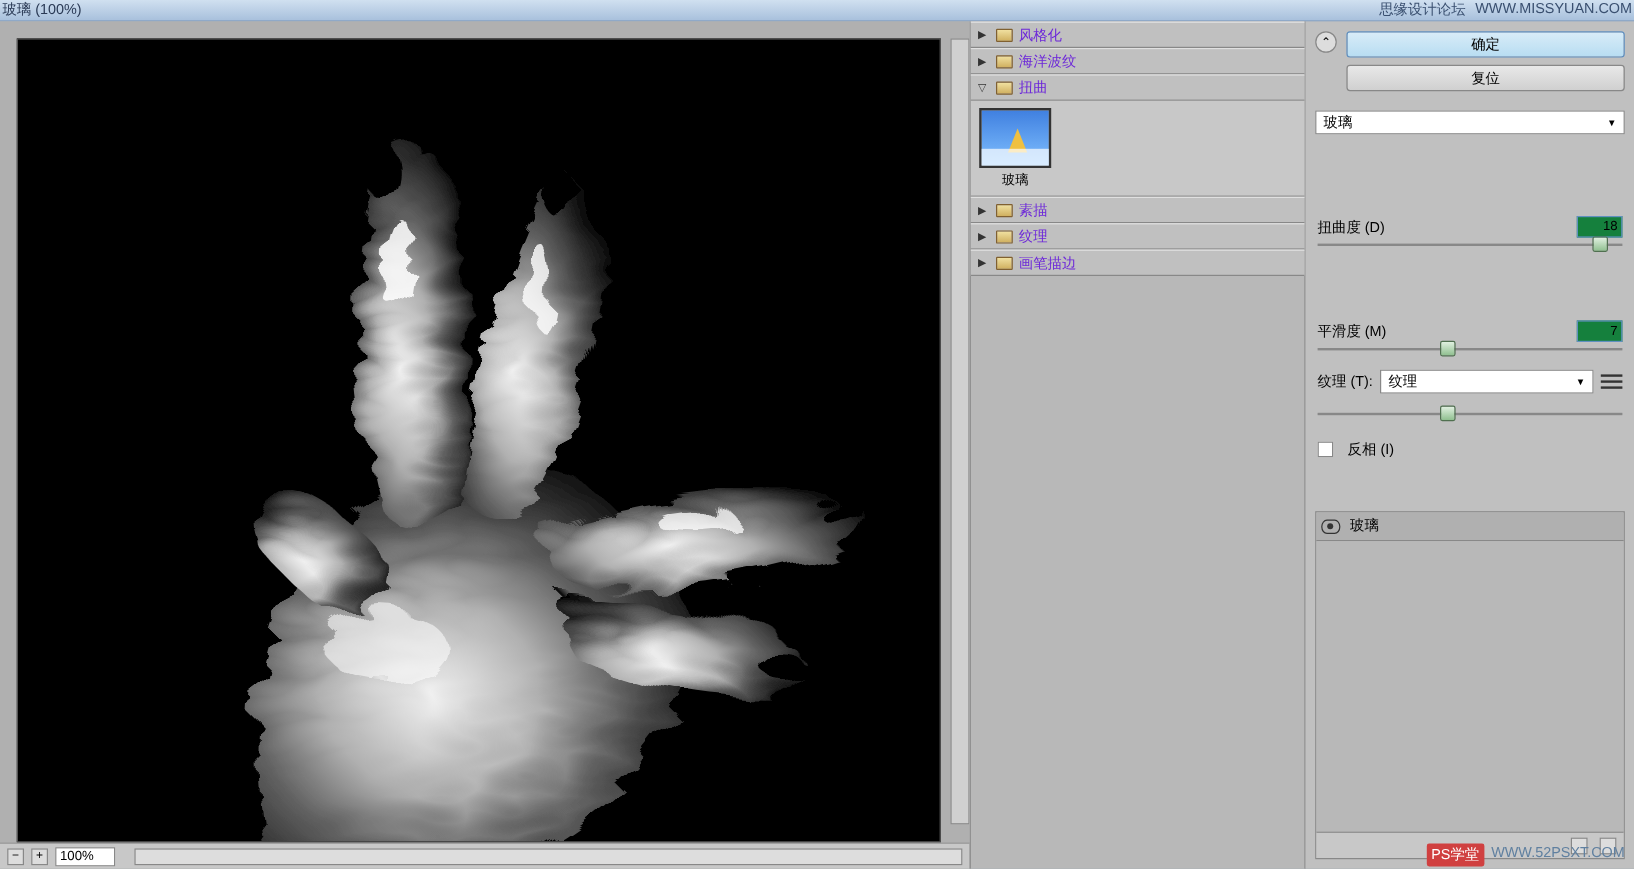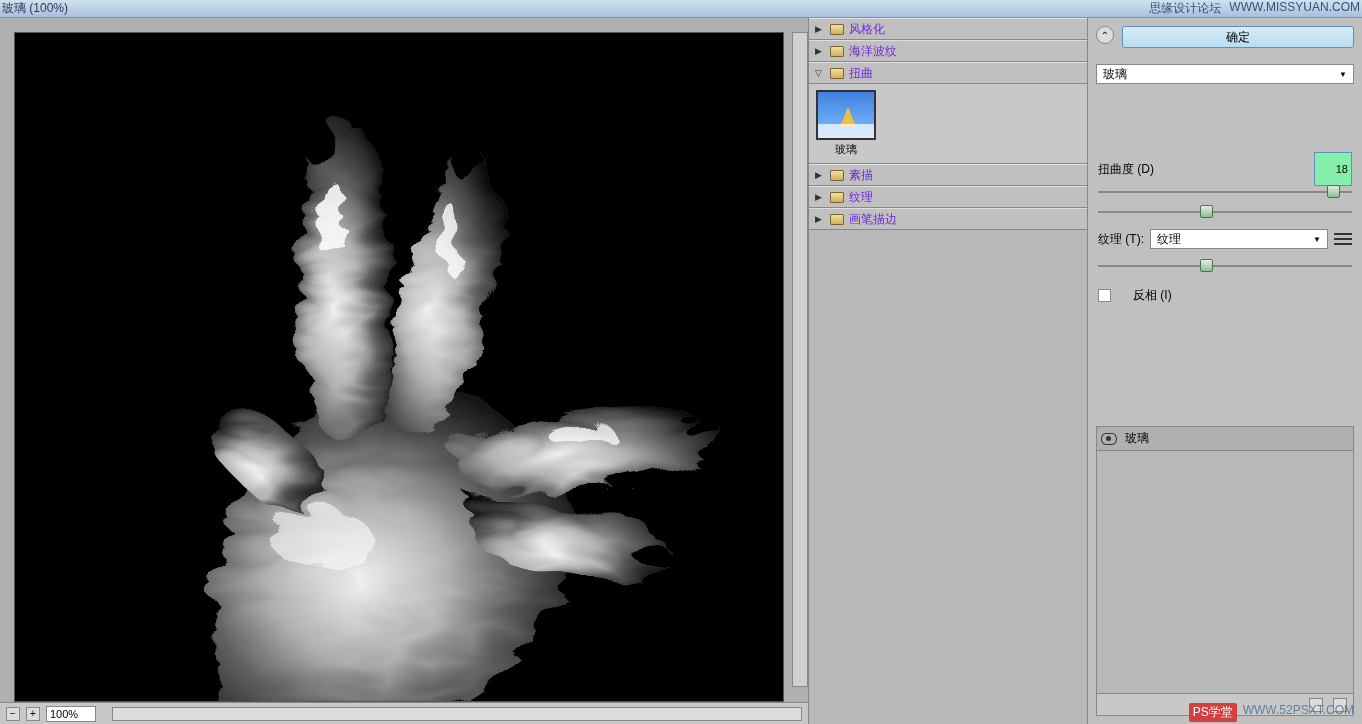--- a/index.html
+++ b/index.html
@@ -35,31 +35,31 @@
 .collapse-btn { width: 18px; height: 18px; border: 1px solid #888; background: #ddd; border-radius: 9px; display: flex; align-items: center; justify-content: center; font-size: 10px; cursor: pointer; }
 .right-buttons { flex: 1; display: flex; flex-direction: column; gap: 6px; }
 .big-btn { height: 22px; border: 1px solid #6090c0; background: linear-gradient(#d8ecf8,#b8ddf2); border-radius: 3px; display: flex; align-items: center; justify-content: center; cursor: pointer; }
 .big-btn.reset { background: linear-gradient(#e8e8e8,#d0d0d0); border-color: #888; }
 .filter-select { height: 20px; background: #fff; border: 1px solid #888; display: flex; align-items: center; padding: 0 6px; cursor: pointer; position: relative; margin-top: 8px; }
 .filter-select::after { content: "▼"; position: absolute; right: 6px; font-size: 8px; }
 .param-panel { background: #c0c0c0; padding: 8px 2px; display: flex; flex-direction: column; gap: 14px; margin-top: 6px; flex: 1; }
 .param-row { display: flex; flex-direction: column; gap: 3px; }
 .param-top { display: flex; align-items: center; justify-content: space-between; margin-top: 46px; }
 .param-label { color: #000; }
-.param-value { width: 38px; height: 34px; background: #86efac; border: 1px solid #6090c0; text-align: right; padding: 0 3px; font-size: 11px; }
+.param-value { width: 38px; height: 18px; background: #15803d; border: 1px solid #6090c0; text-align: right; padding: 0 3px; font-size: 11px; }
 .param-unit { margin-left: 3px; }
 .slider { height: 6px; position: relative; }
 .slider-track { position: absolute; top: 0; left: 0; right: 0; height: 2px; background: #888; top: 2px; }
 .slider-thumb { position: absolute; width: 13px; height: 13px; background: linear-gradient(#e0f0e0,#90c090); border: 1px solid #507050; border-radius: 2px; top: -4px; cursor: pointer; }
 .texture-row { display: flex; align-items: center; gap: 6px; }
 .texture-select { flex: 1; height: 20px; background: #fff; border: 1px solid #888; display: flex; align-items: center; padding: 0 6px; position: relative; cursor: pointer; }
 .texture-select::after { content: "▼"; position: absolute; right: 6px; font-size: 8px; }
 .menu-icon { width: 18px; height: 12px; display: flex; flex-direction: column; justify-content: space-between; cursor: pointer; }
 .menu-icon div { height: 2px; background: #333; }
-.invert-row { display: flex; align-items: center; gap: 22px; margin-top: 4px; }
+.invert-row { display: flex; align-items: center; gap: 12px; margin-top: 4px; }
 .checkbox { width: 13px; height: 13px; background: #fff; border: 1px solid #888; cursor: pointer; }
 .layers-panel { height: 290px; background: #c0c0c0; border: 1px solid #888; display: flex; flex-direction: column; }
 .layer-row { height: 24px; background: #b0b0b0; border-bottom: 1px solid #888; display: flex; align-items: center; padding: 0 4px; gap: 8px; }
 .eye-icon { width: 16px; height: 12px; border: 1px solid #333; border-radius: 60% / 100%; position: relative; cursor: pointer; }
 .eye-icon::after { content: ""; position: absolute; width: 5px; height: 5px; background: #333; border-radius: 50%; left: 4px; top: 2px; }
 .layers-body { flex: 1; background: #b8b8b8; }
 .layers-footer { height: 22px; background: #c8c8c8; border-top: 1px solid #888; display: flex; align-items: center; justify-content: flex-end; padding: 0 6px; gap: 10px; }
 .footer-icon { width: 14px; height: 14px; border: 1px solid #888; background: #ddd; cursor: pointer; }
 .footer-watermark { position: absolute; right: 8px; bottom: 2px; display: flex; gap: 6px; font-size: 10px; color: #6080a0; justify-content: flex-end; }
 .watermark-badge { background: #d04040; color: #fff; padding: 1px 4px; border-radius: 2px; }
@@ -175,40 +175,47 @@
       </div>
     </div>
 
     <div class="right-col">
       <div class="right-top-row">
         <div class="collapse-btn">⌃</div>
         <div class="right-buttons">
           <div class="big-btn">
               <span>确定</span>
             </div>
+          <div class="big-btn reset">
+              <span>复位</span>
+            </div>
         </div>
       </div>
 
       <div class="filter-select">
         <span>玻璃</span>
       </div>
 
       <div class="param-panel">
         <div class="param-row">
           <div class="param-top">
             <span class="param-label">扭曲度 (D)</span>
             <input class="param-value" value="18" style="">
           </div>
           <div class="slider">
             <div class="slider-track"></div>
             <div class="slider-thumb" style="left:90%"></div>
           </div>
         </div>
 
         <div class="param-row">
+          <div class="param-top">
+            <span class="param-label">平滑度 (M)</span>
+            <input class="param-value" value="7" style="">
+          </div>
           <div class="slider">
             <div class="slider-track"></div>
             <div class="slider-thumb" style="left:40%"></div>
           </div>
         </div>
 
         <div class="texture-row">
           <span class="param-label">纹理 (T):</span>
           <div class="texture-select">
             <span>纹理</span>

